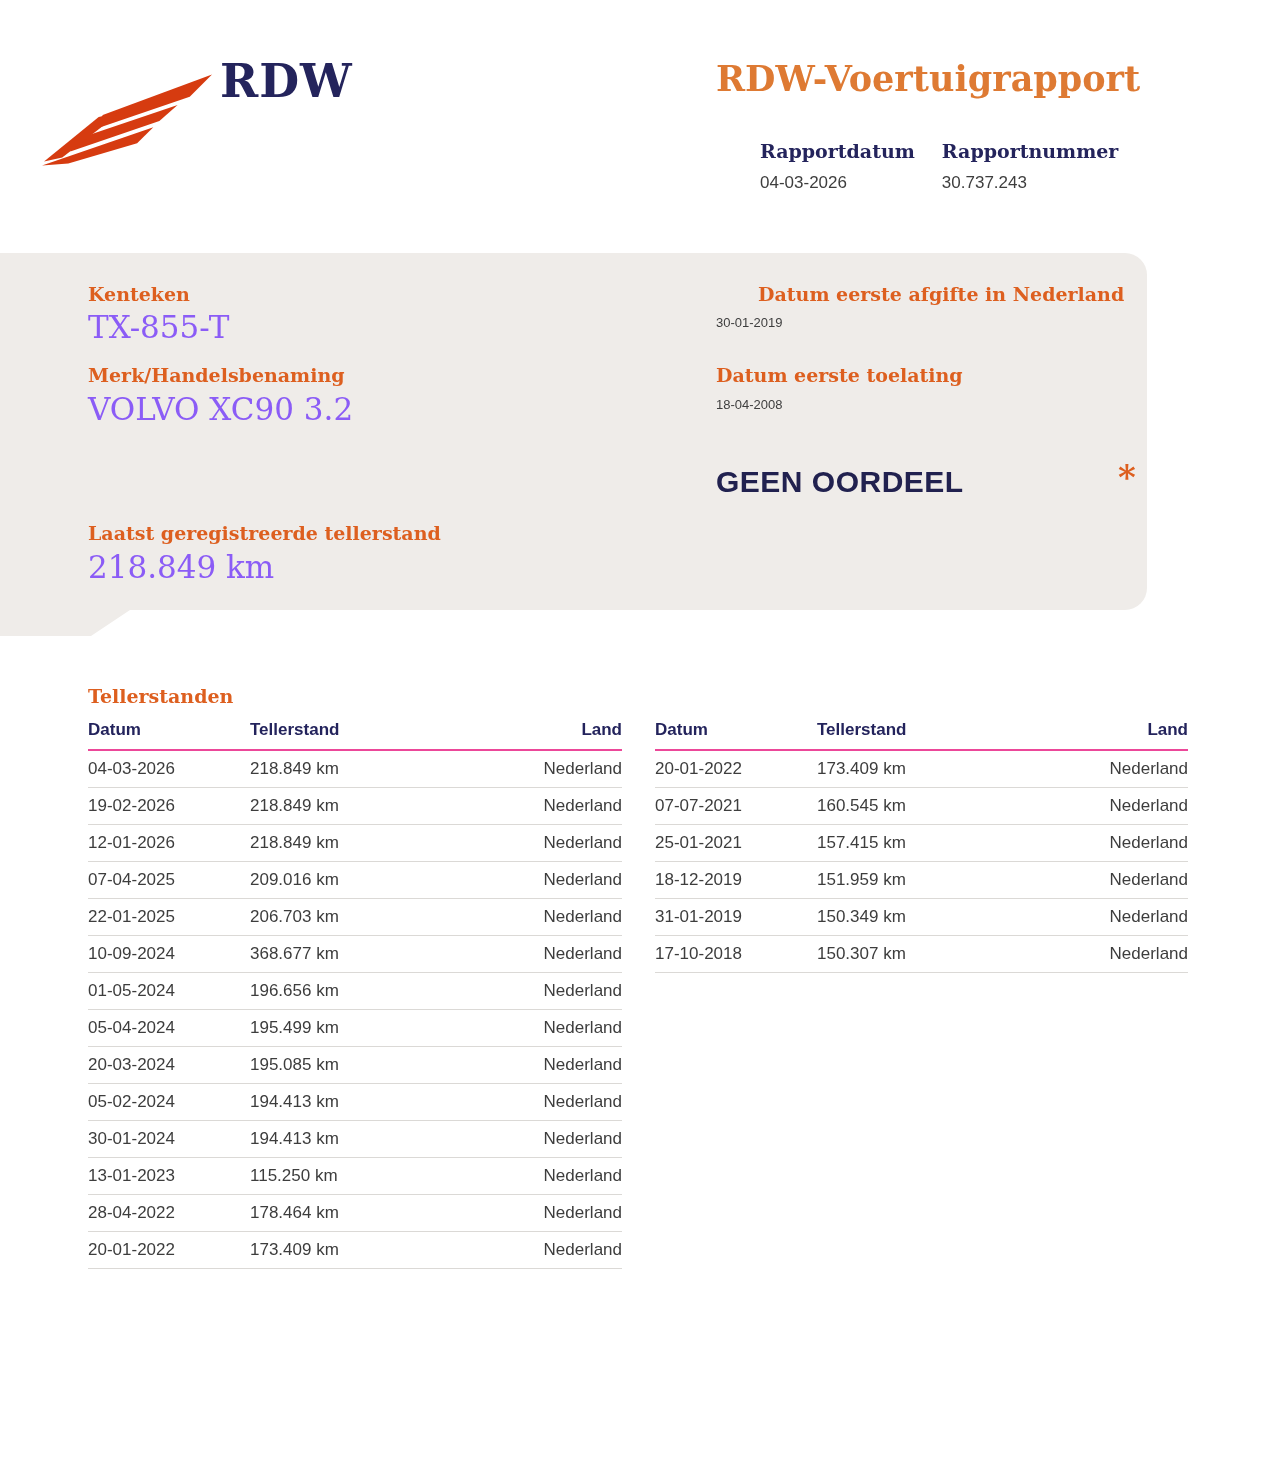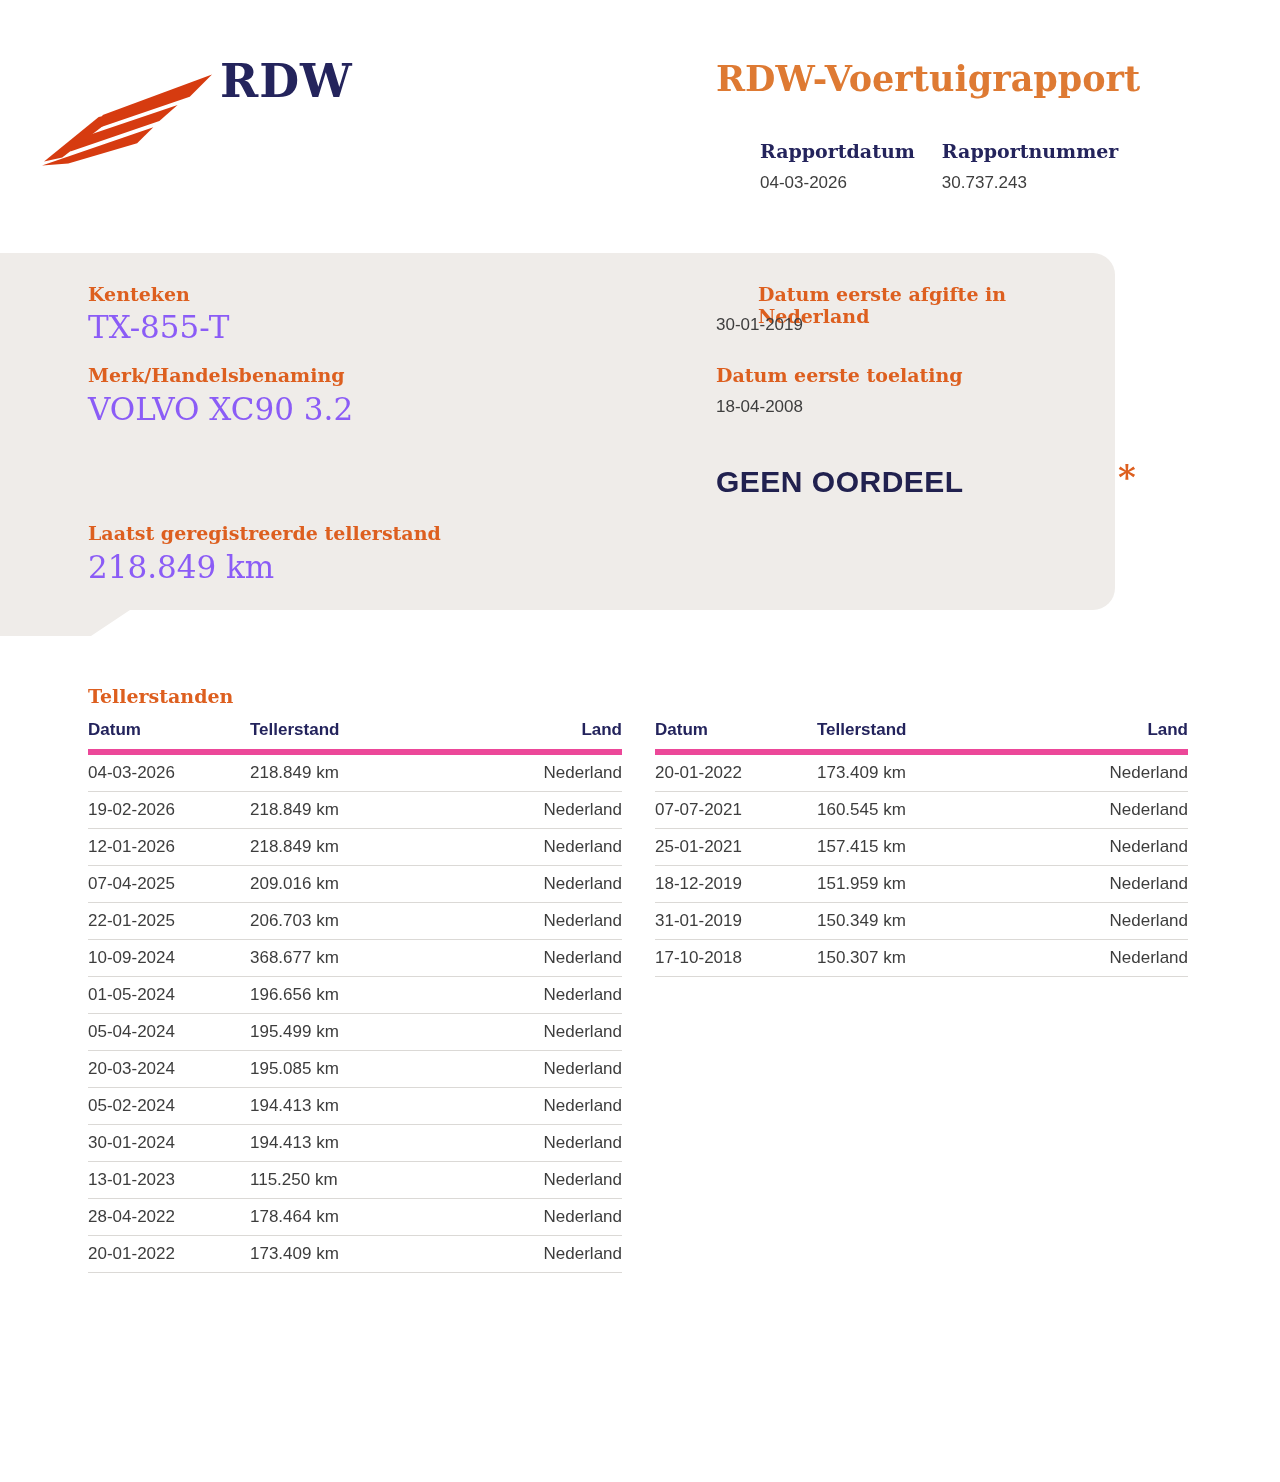--- a/index.html
+++ b/index.html
@@ -23,56 +23,56 @@
   .report-meta { position:absolute; left:716px; top:140px; display:flex; gap:27px;margin-left:44px; }
   .meta-item { display:flex; flex-direction:column; gap:11px; }
   .meta-label {
     font-family:"DejaVu Serif", serif; font-weight:700; font-size:19px; color:#24245c;
   }
   .meta-value { font-size:17px; color:#3e3e3e; }
 
   
   .summary-panel {
     position:absolute; left:0; top:253px; width:1115px; height:357px;
-    background:#efece9; border-radius:0 22px 22px 0;
+    background:#efece9; border-radius:0 22px 22px 0;padding-left:32px;
   }
   .summary-panel::after {
     content:""; position:absolute; left:0; top:100%; width:130px; height:26px;
     background:#efece9; clip-path:polygon(0 0, 100% 0, 70% 100%, 0 100%);
   }
   .field-label {
     position:absolute;
     font-family:"DejaVu Serif", serif; font-weight:700; font-size:19px; color:#dd5f1f;
   }
   .field-value-lg {
     position:absolute;
     font-family:"DejaVu Serif", serif; font-size:31px; color:#8b5cf6;
   }
-  .field-value-sm { position:absolute; font-size:17px; color:#3e3e3e; }
+  .field-value-sm { position:absolute; font-size:13px; color:#3e3e3e; }
   .verdict {
     position:absolute; left:716px; top:212px;
     font-weight:700; font-size:30px; color:#21214f; letter-spacing:0.5px;
   }
   .verdict-asterisk {
     position:absolute; left:1118px; top:204px;
     font-family:"DejaVu Serif", serif; font-weight:700; font-size:34px; color:#dd5f1f;
   }
 
   
   .section-heading {
     position:absolute; left:88px; top:685px;
     font-family:"DejaVu Serif", serif; font-weight:700; font-size:19px; color:#dd5f1f;
   }
   .meter-table { position:absolute; top:714px; }
   .meter-table.left  { left:88px;  width:534px; }
   .meter-table.right { left:655px; width:533px; }
   .mt-header {
     display:flex; align-items:flex-end;
     font-weight:700; font-size:17px; color:#23235c;
-    padding:6px 0 9px 0; border-bottom:6px solid #ec4899;
+    padding:6px 0 9px 0; border-bottom:2px solid #ec4899;
   }
   .mt-row {
     display:flex; font-size:17px; color:#3d3d3d;
     padding:8px 0; border-bottom:1px solid #dbd9d6;
   }
   .c-datum { width:162px; }
   .c-teller { flex:1; }
   .c-land { width:140px; text-align:right; }
 </style>
 </head>

